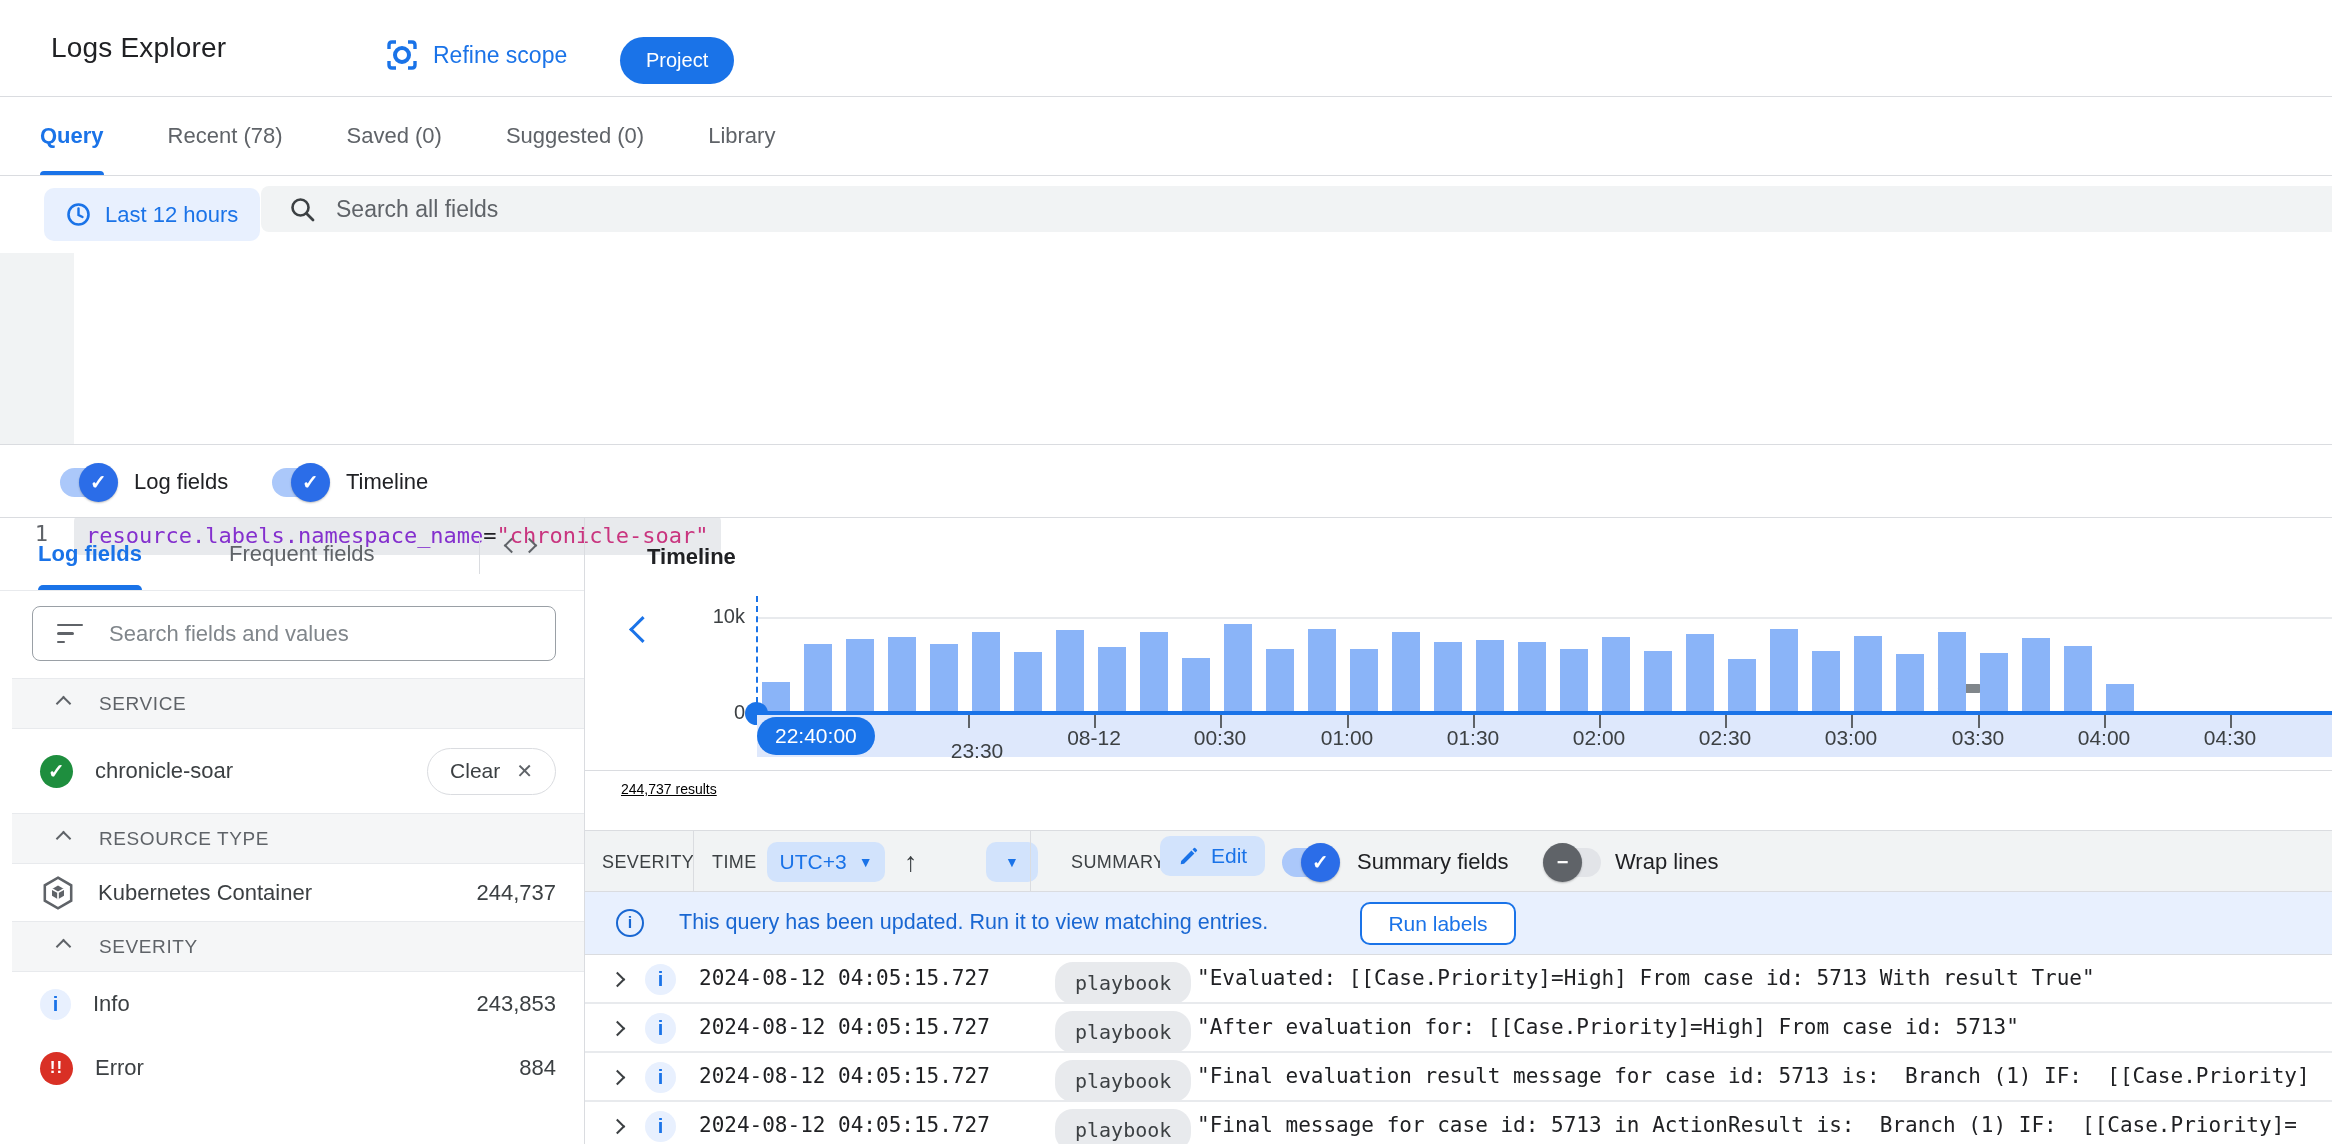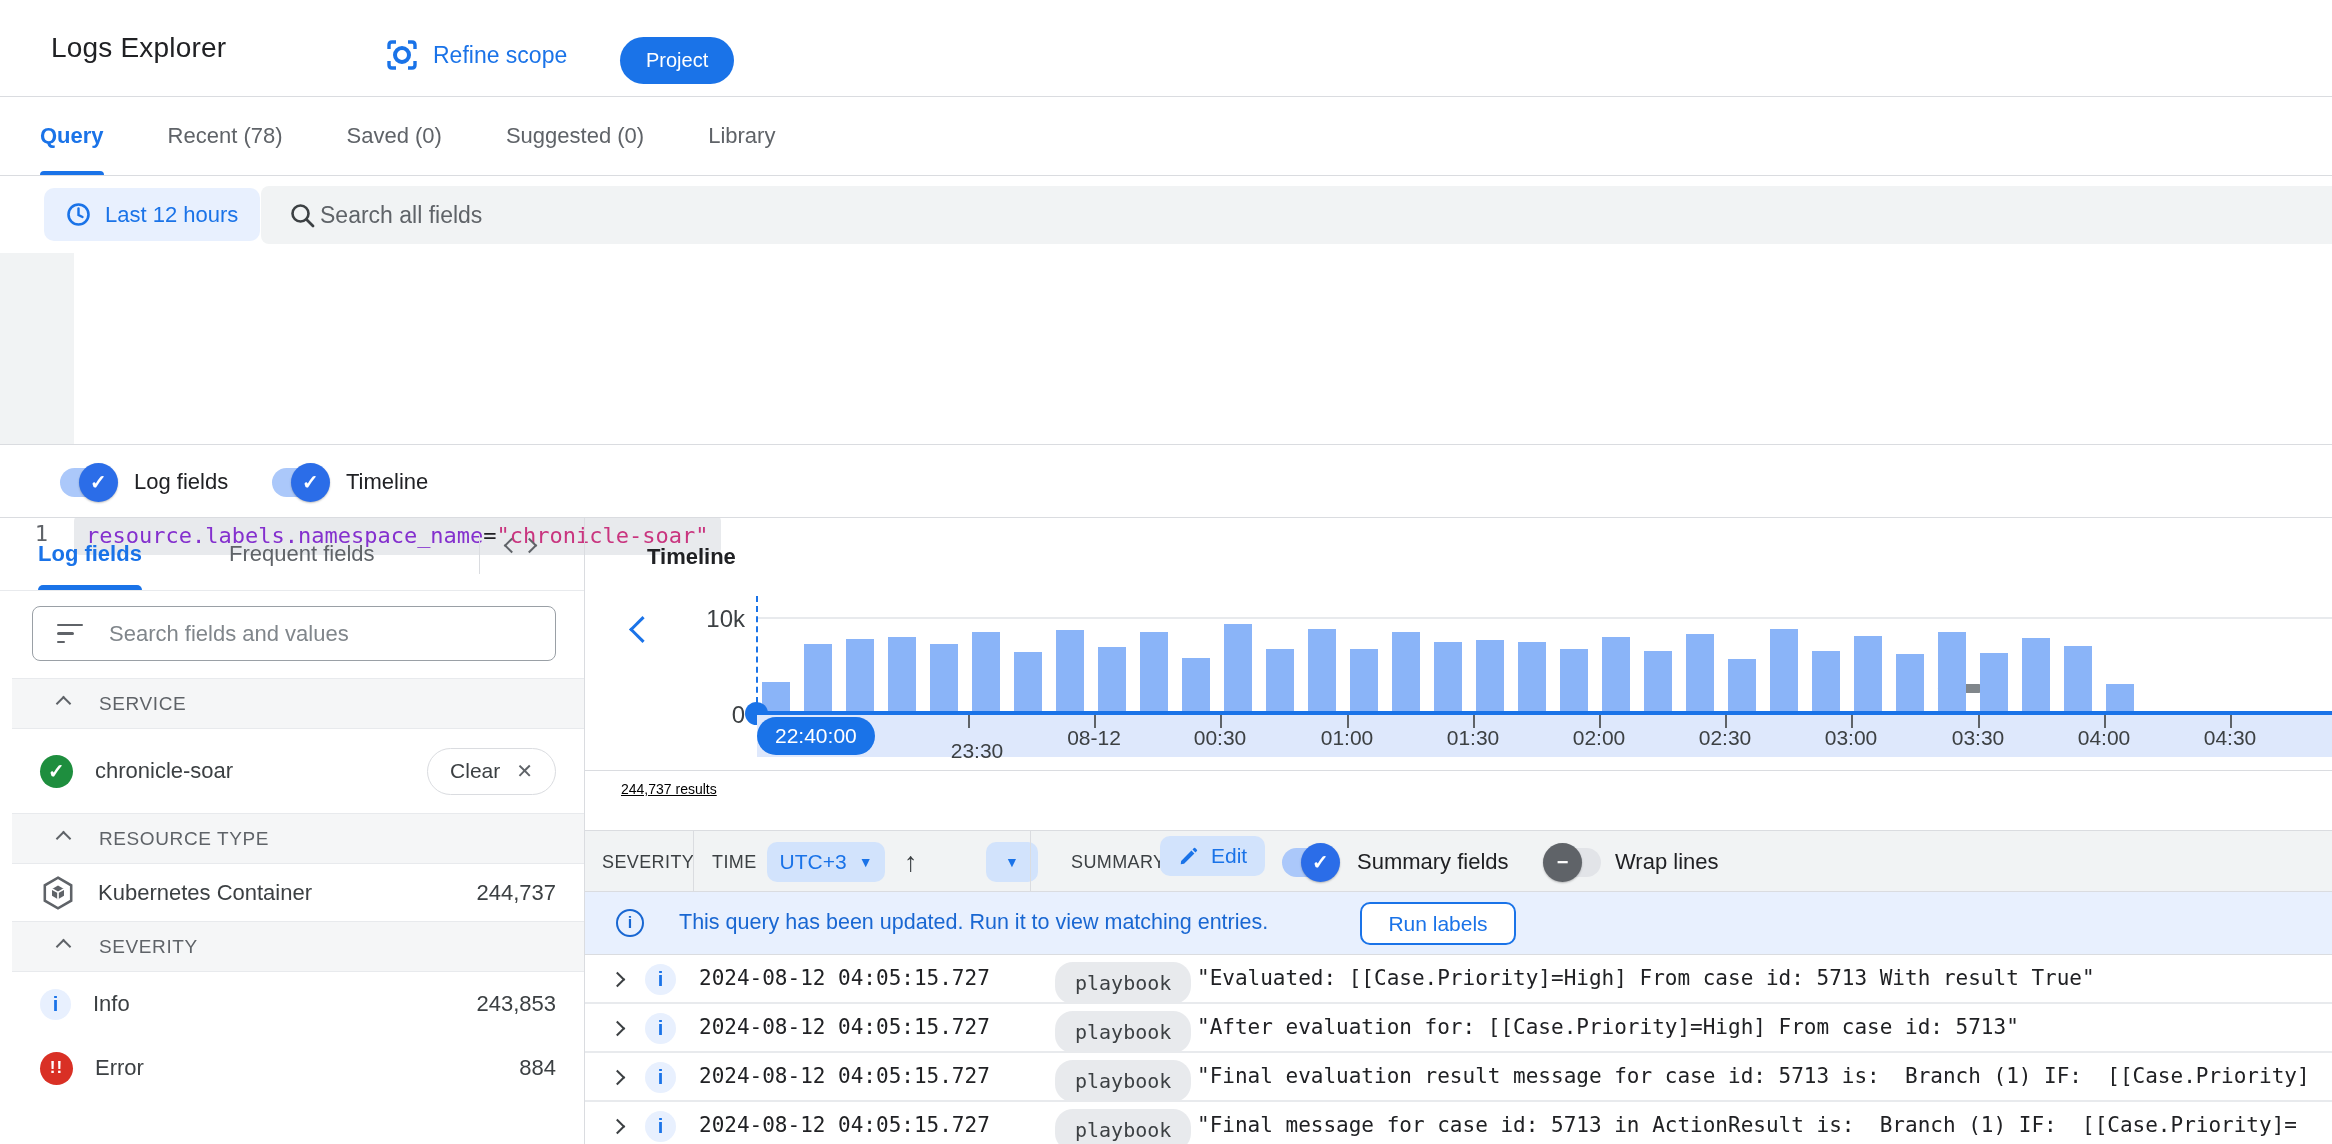--- a/index.html
+++ b/index.html
@@ -18,21 +18,21 @@
   
   #tabbar { position:absolute; left:0; top:97px; width:100%; height:79px; border-bottom:1px solid #dadce0; display:flex; align-items:stretch; padding-left:40px; }
   .tab { position:relative; display:flex; align-items:center; margin-right:64px; font-size:22px; color:#5f6368; cursor:pointer; }
   .tab.active { color:#1a73e8; font-weight:bold; }
   .tab.active .underline { position:absolute; left:0; right:0; bottom:0; height:4px; background:#1a73e8; border-radius:4px 4px 0 0; }
 
   
   #querybar { position:absolute; left:0; top:177px; width:100%; height:76px; background:#fff; }
   #time-range-chip { position:absolute; left:44px; top:11px; height:53px; padding:16px 22px; background:#e8f0fe; border-radius:10px; display:flex; align-items:center; gap:14px; cursor:pointer; }
   #time-range-chip .lbl { color:#1a73e8; font-size:22px; font-weight:500; }
-  #global-search { position:absolute; left:261px; right:0; top:9px; height:58px; background:#f1f3f4; border-radius:8px 0 0 8px; display:flex; align-items:center; padding-left:28px; gap:4px; }
+  #global-search { position:absolute; left:261px; right:0; top:9px; height:46px; background:#f1f3f4; border-radius:8px 0 0 8px; display:flex; align-items:center; padding-left:28px; gap:20px; }
   #global-search input { flex:1; border:none; outline:none; background:transparent; font-size:23px; color:#3c4043; font-family:"Liberation Sans",sans-serif; }
   #global-search input::placeholder { color:#5f6368; }
 
   
   #editor { position:absolute; left:0; top:253px; width:100%; height:192px; background:#fff; border-bottom:1px solid #dadce0; }
   #gutter { position:absolute; left:0; top:0; width:74px; height:100%; background:#f1f3f4; }
   #line-num { position:absolute; left:0; top:268px; width:48px; text-align:right; font-size:22px; color:#5f6368; }
   #code-line { position:absolute; left:74px; top:262px; height:40px; background:#e8eaed; border-radius:6px; display:flex; align-items:center; padding:0 12px; font-size:22px; }
   .code-field { color:#8430ce; }
   .code-op { color:#202124; }
@@ -84,21 +84,21 @@
   .clear-chip .t { font-size:21px; color:#3c4043; }
   .clear-chip .x { font-size:20px; color:#5f6368; }
   .icon-circle { width:33px; height:33px; border-radius:50%; display:flex; align-items:center; justify-content:center; flex:none; }
   .ic-check { background:#1e8e3e; color:#fff; font-size:20px; font-weight:bold; }
   .ic-info  { background:#e8f0fe; color:#1a73e8; font-size:20px; font-weight:bold; width:31px; height:31px; }
   .ic-error { background:#d93025; color:#fff; font-size:17px; font-weight:bold; letter-spacing:1px; }
 
   
   #tl-title { position:absolute; left:62px; top:26px; font-size:22px; font-weight:bold; color:#202124; }
   #tl-prev { position:absolute; left:48px; top:102px; width:19px; height:19px; border-top:3.6px solid #1a73e8; border-right:3.6px solid #1a73e8; transform:rotate(-135deg); cursor:pointer; }
-  .ylab { position:absolute; width:60px; text-align:right; font-size:24px; color:#3c4043; }
+  .ylab { position:absolute; width:60px; text-align:right; font-size:20px; color:#3c4043; }
   #plot { position:absolute; left:172px; top:99px; width:1575px; height:96px; border-top:2px solid #e8eaed; }
   .bar { position:absolute; bottom:0; width:28px; background:#8ab4f8; }
   #dash-line { position:absolute; left:171px; top:78px; height:117px; border-left:2.6px dashed #1a73e8; }
   #axis-dot { position:absolute; left:160px; top:184px; width:23px; height:23px; border-radius:50%; background:#1a73e8; }
   #baseline { position:absolute; left:172px; right:0; top:193px; height:4px; background:#1a73e8; }
   #axis-band { position:absolute; left:172px; right:0; top:197px; height:42px; background:#dee8fc; }
   .xtick { position:absolute; top:0; width:2px; height:13px; background:#5f6368; }
   .xlab { position:absolute; top:11px; width:140px; text-align:center; font-size:21px; color:#3c4043; }
   #time-pill { position:absolute; left:0; top:2px; height:38px; padding:0 18px; background:#1a73e8; border-radius:19px; color:#fff; font-size:21px; display:flex; align-items:center; }
   #tl-divider { position:absolute; left:0; right:0; top:252px; height:1px; background:#dadce0; }

